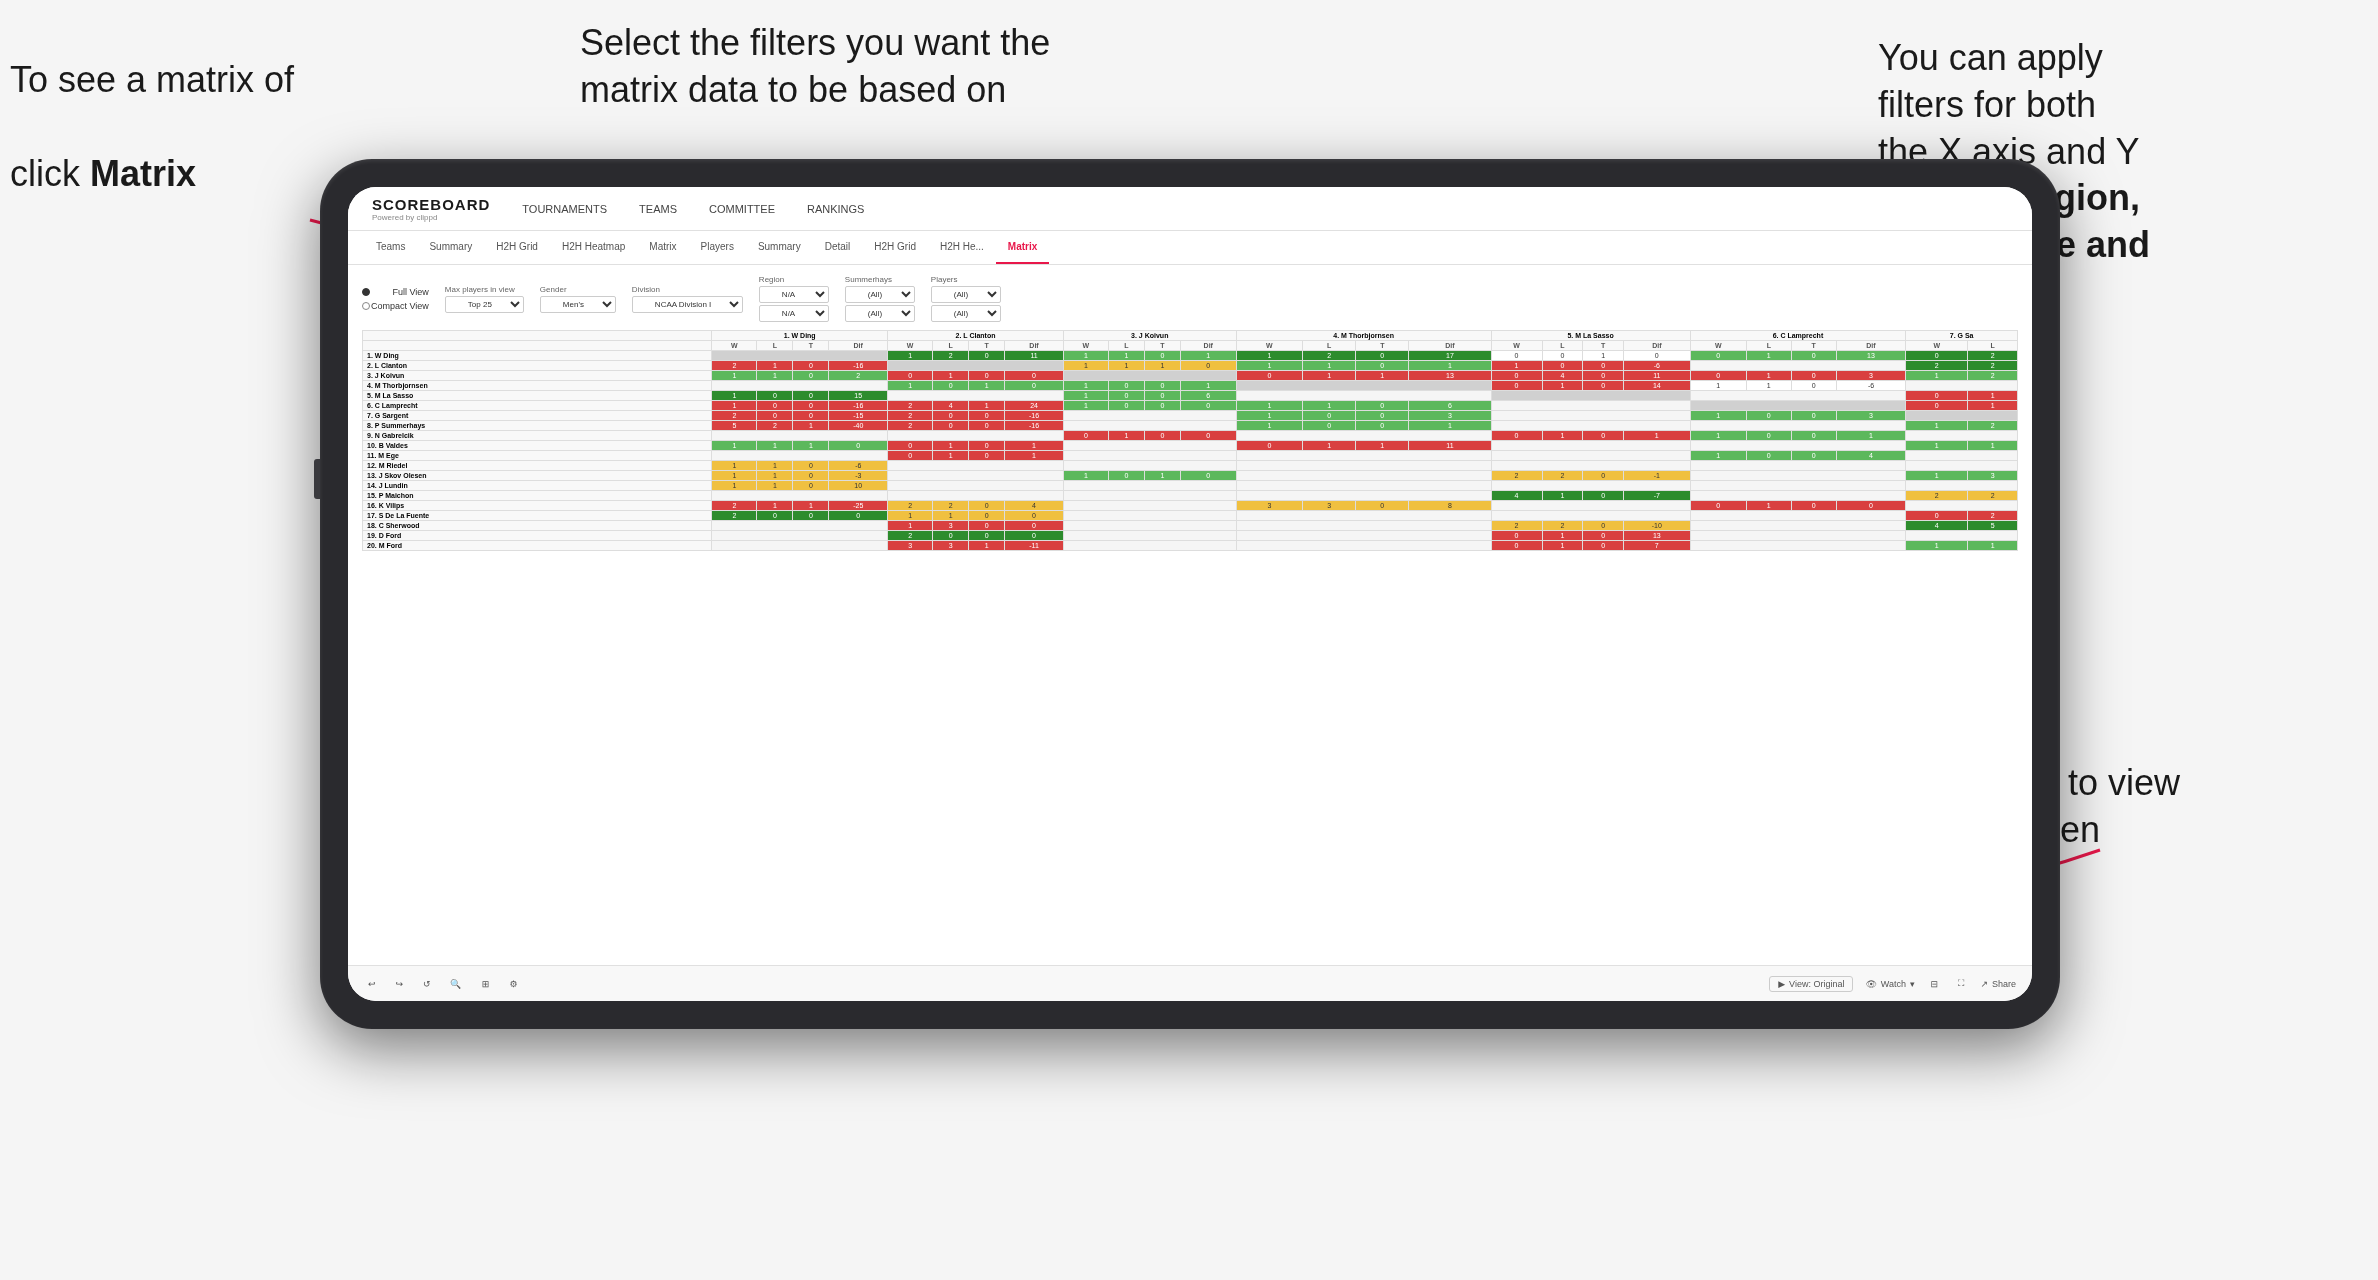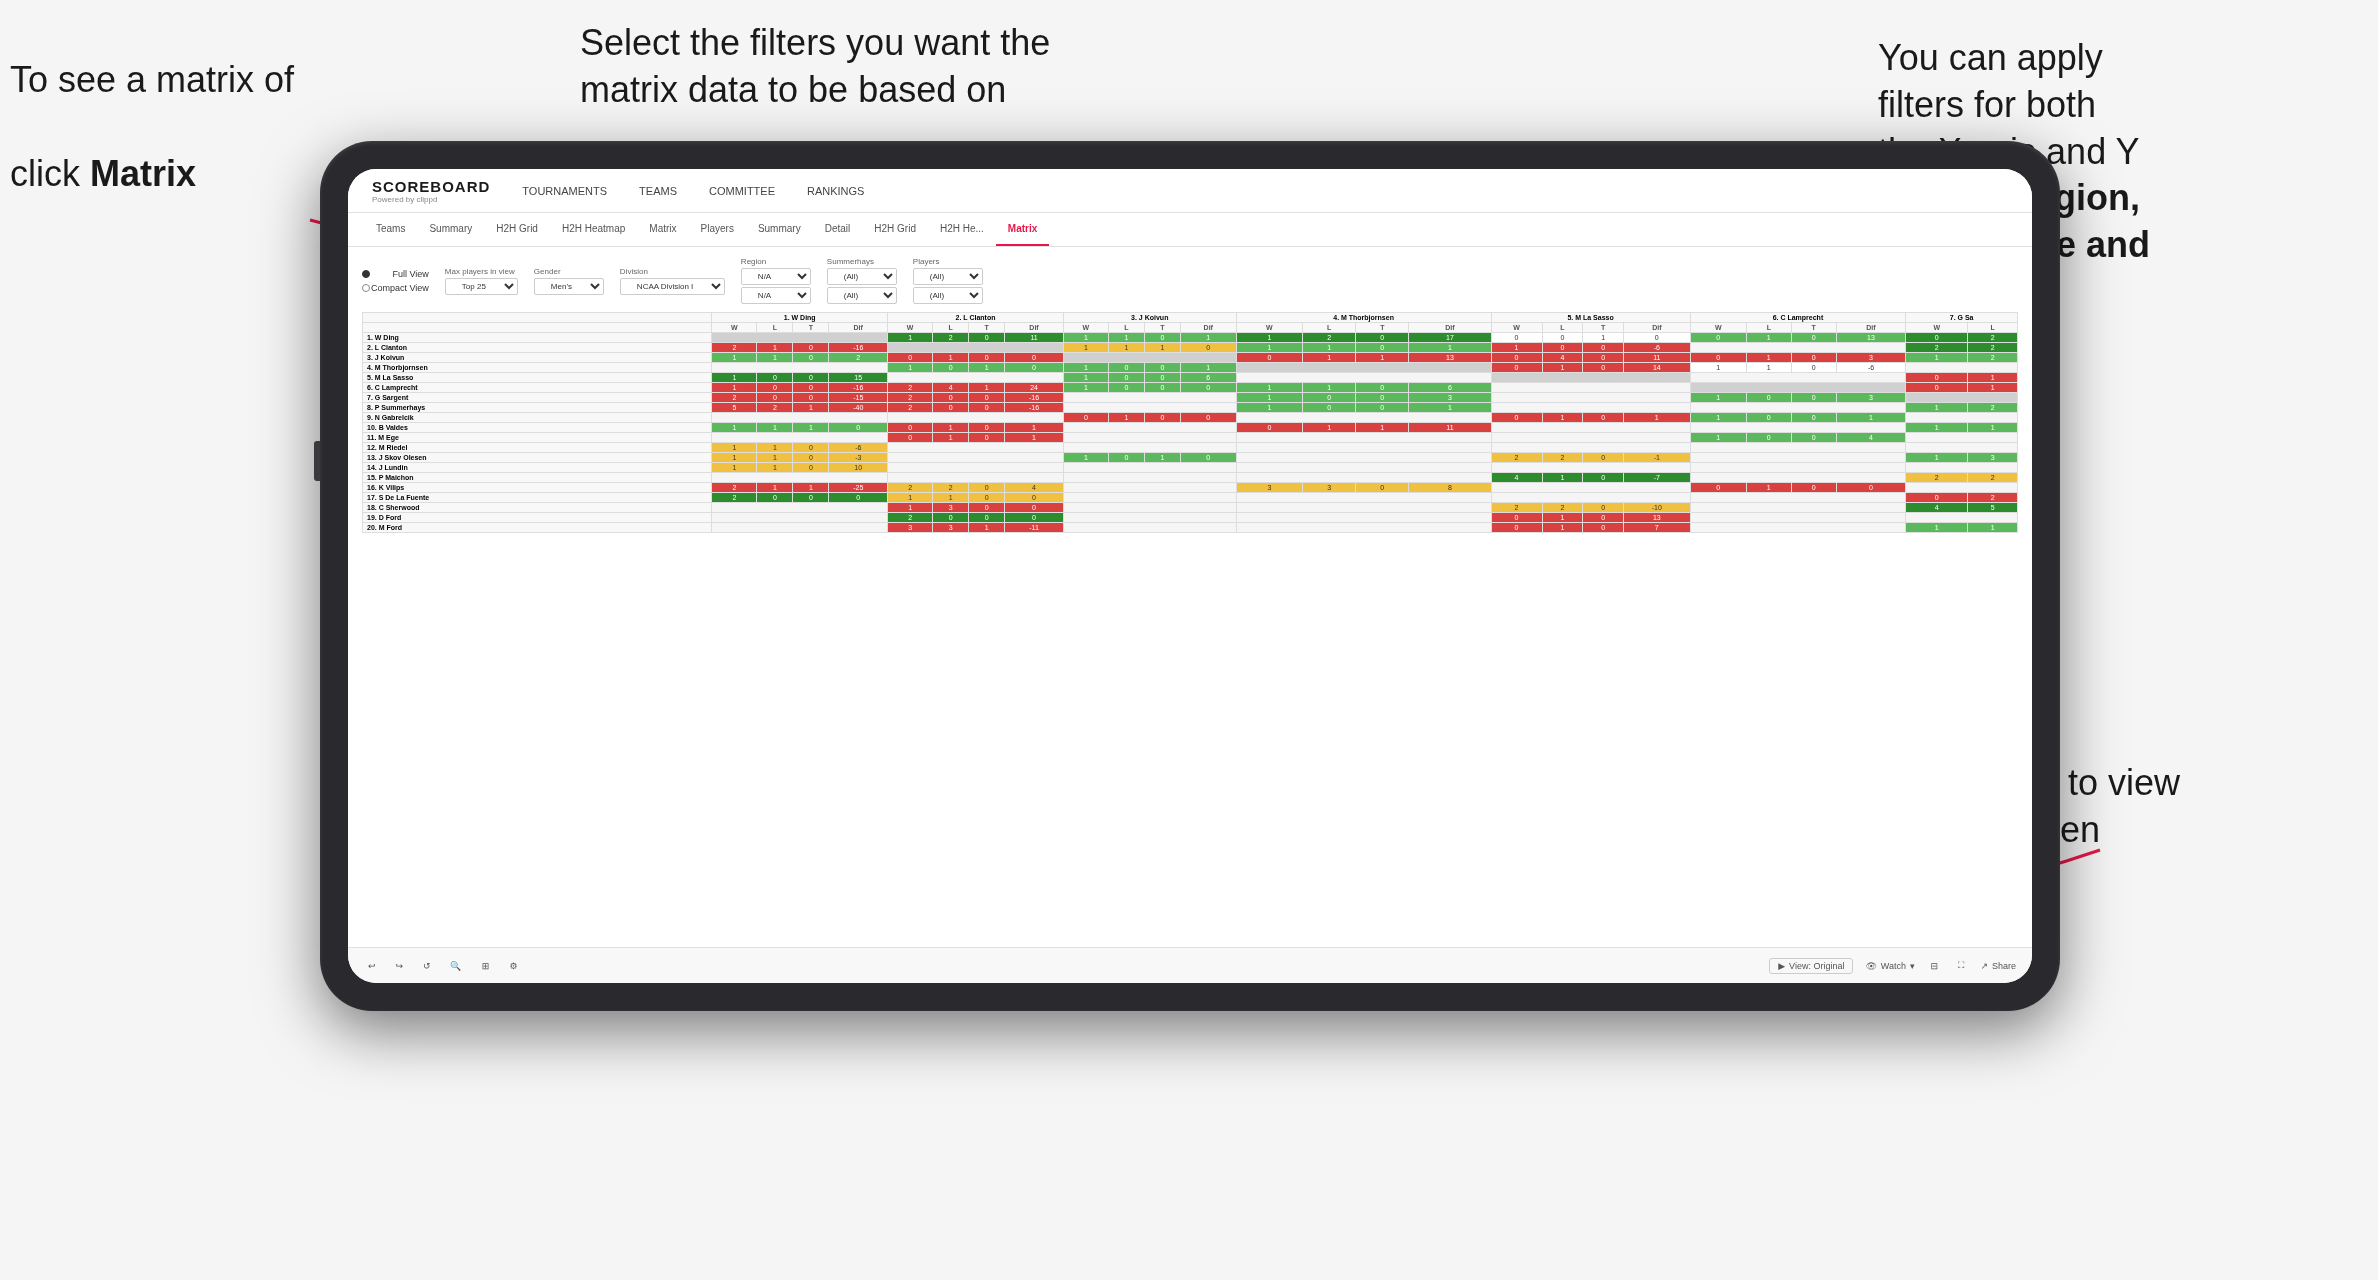--- a/index.html
+++ b/index.html
@@ -47,21 +47,21 @@
     #ann-bottom-right {
       right: 100px;
       top: 760px;
       width: 380px;
     }
 
     
     .tablet-container {
       position: absolute;
       left: 320px;
-      top: 141px;
+      top: 159px;
       width: 1740px;
       height: 870px;
     }
 
     .tablet-outer {
       width: 100%;
       height: 100%;
       background: #2a2a2e;
       border-radius: 52px;
       padding: 28px;
@@ -211,21 +211,21 @@
     }
 
     .filter-label {
       font-size: 8px;
       color: #666;
     }
 
     .filter-select {
       font-size: 8px;
       border: 1px solid #ccc;
-      padding: 2px 14px 2px 12px;
+      padding: 2px 14px 2px 18px;
       border-radius: 2px;
       background: white;
       color: #333;
       min-width: 70px;
       cursor: pointer;
     }
 
     
     .matrix-table-wrapper {
       flex: 1;

